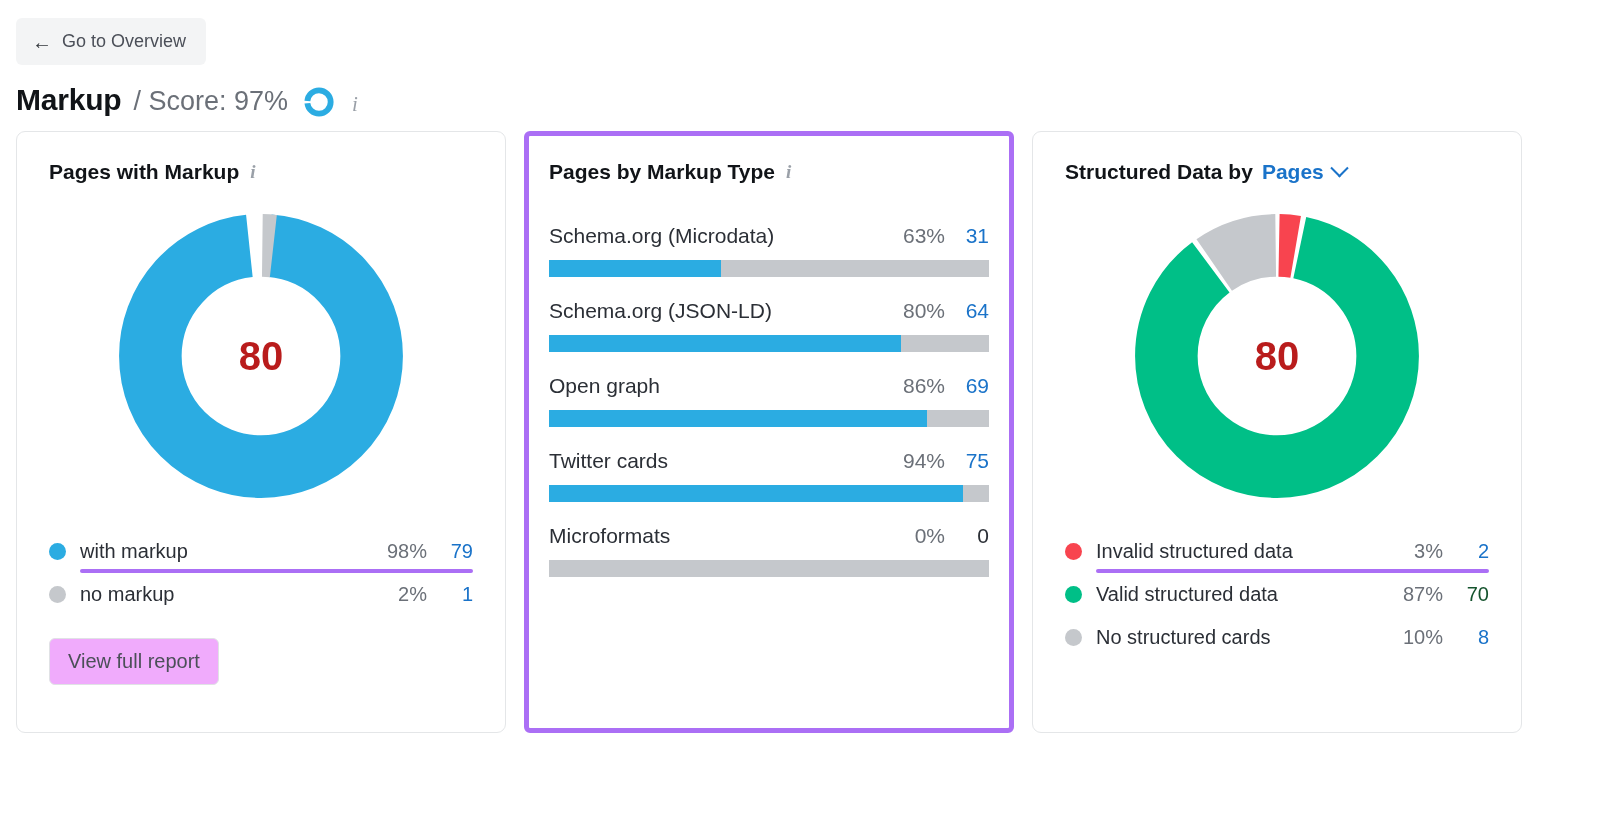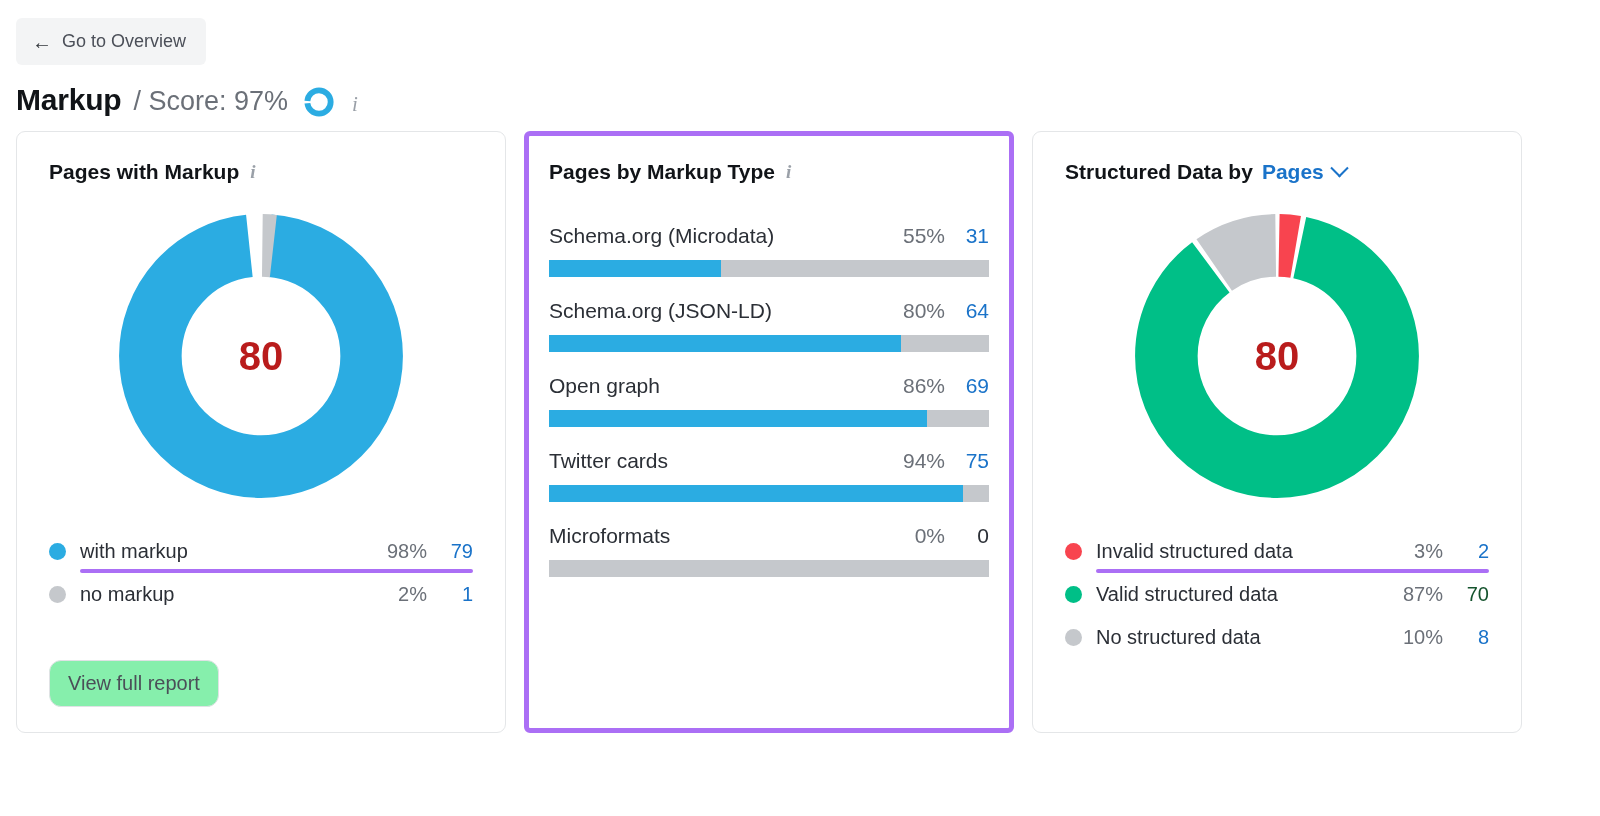--- a/index.html
+++ b/index.html
@@ -147,25 +147,25 @@
   .legend-row.underlined::after {
     content: "";
     position: absolute;
     left: 31px; right: 0; bottom: 0;
     height: 4px;
     background: #ab6ff5;
     border-radius: 2px;
   }
 
   .report-btn {
-    margin-top: 44px;
+    margin-top: 22px;
     display: inline-block;
-    background: #86efac;
+    background: #f0abfc;
     border: 1px solid #e0e2e5;
-    border-radius: 12px;
+    border-radius: 6px;
     padding: 11px 18px;
     font-size: 20px;
     color: #4b4f58;
     cursor: pointer;
     font-family: "Liberation Sans", sans-serif;
   }
 
   
   .bars { margin-top: 40px; }
   .bar-item { margin-bottom: 22px; }
@@ -267,21 +267,21 @@
     <div class="card-title">
       <span>Pages by Markup Type</span>
       <span class="info-i">i</span>
     </div>
 
     <div class="bars">
 
       <div class="bar-item">
         <div class="bar-head">
           <span class="lab">Schema.org (Microdata)</span>
-          <span class="pct">55%</span>
+          <span class="pct">63%</span>
           <span class="cnt">31</span>
         </div>
         <div class="bar-track">
           <div class="bar-fill" style="width:39%"></div>
         </div>
       </div>
 
       <div class="bar-item">
         <div class="bar-head">
           <span class="lab">Schema.org (JSON-LD)</span>
@@ -358,20 +358,20 @@
         <span class="cnt">2</span>
       </div>
       <div class="legend-row">
         <span class="dot" style="background:#00bf87"></span>
         <span class="lab">Valid structured data</span>
         <span class="pct">87%</span>
         <span class="cnt plain">70</span>
       </div>
       <div class="legend-row">
         <span class="dot" style="background:#c5c8cc"></span>
-        <span class="lab">No structured data</span>
+        <span class="lab">No structured cards</span>
         <span class="pct">10%</span>
         <span class="cnt">8</span>
       </div>
     </div>
   </div>
 
 </div>
 
 </body></html>

